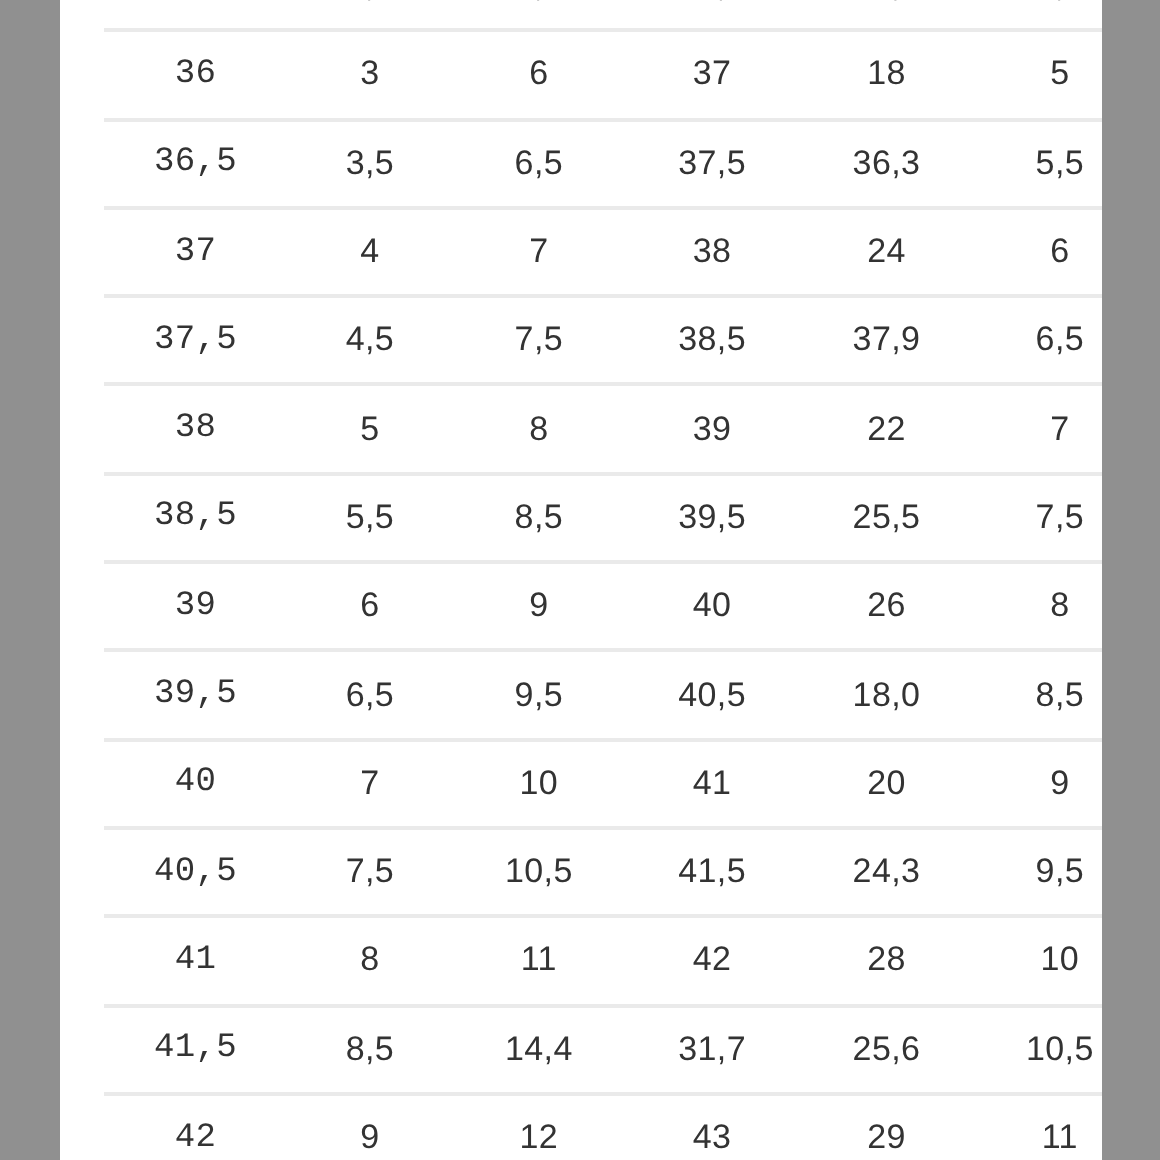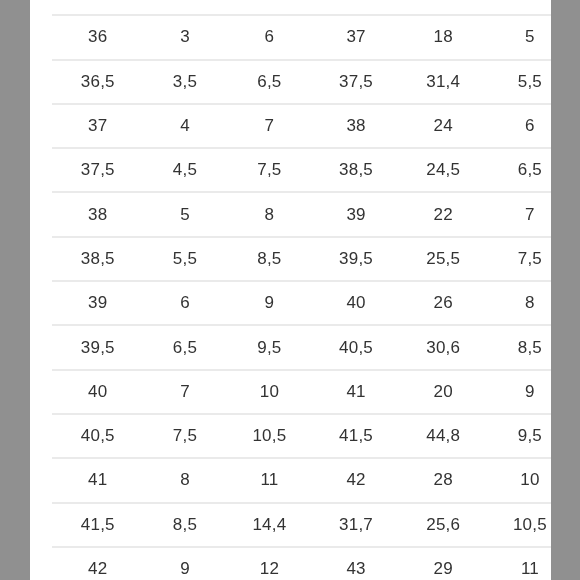--- a/index.html
+++ b/index.html
@@ -64,21 +64,21 @@
     text-align: center;
     vertical-align: middle;
     font-size: 17px;
     color: #333333;
     padding: 0;
     font-weight: 400;
     letter-spacing: 0.2px;
   }
 
   
-  #size-table td:first-child { padding-left: 0; }
+  #size-table td:first-child { padding-left: 0; font-family: Liberation Mono, monospace; }
 
   #table-wrap {
     position: absolute;
     left: 22px;
     top: 0;
     width: 478px;
   }
 
   
   .c1 { width: 84px; }
@@ -122,37 +122,37 @@
               <td>6</td>
               <td>37</td>
               <td>18</td>
               <td>5</td>
             </tr>
             <tr>
               <td>36,5</td>
               <td>3,5</td>
               <td>6,5</td>
               <td>37,5</td>
-              <td>31,4</td>
+              <td>36,3</td>
               <td>5,5</td>
             </tr>
             <tr>
               <td>37</td>
               <td>4</td>
               <td>7</td>
               <td>38</td>
               <td>24</td>
               <td>6</td>
             </tr>
             <tr>
               <td>37,5</td>
               <td>4,5</td>
               <td>7,5</td>
               <td>38,5</td>
-              <td>24,5</td>
+              <td>37,9</td>
               <td>6,5</td>
             </tr>
             <tr>
               <td>38</td>
               <td>5</td>
               <td>8</td>
               <td>39</td>
               <td>22</td>
               <td>7</td>
             </tr>
@@ -170,37 +170,37 @@
               <td>9</td>
               <td>40</td>
               <td>26</td>
               <td>8</td>
             </tr>
             <tr>
               <td>39,5</td>
               <td>6,5</td>
               <td>9,5</td>
               <td>40,5</td>
-              <td>30,6</td>
+              <td>18,0</td>
               <td>8,5</td>
             </tr>
             <tr>
               <td>40</td>
               <td>7</td>
               <td>10</td>
               <td>41</td>
               <td>20</td>
               <td>9</td>
             </tr>
             <tr>
               <td>40,5</td>
               <td>7,5</td>
               <td>10,5</td>
               <td>41,5</td>
-              <td>44,8</td>
+              <td>24,3</td>
               <td>9,5</td>
             </tr>
             <tr>
               <td>41</td>
               <td>8</td>
               <td>11</td>
               <td>42</td>
               <td>28</td>
               <td>10</td>
             </tr>

